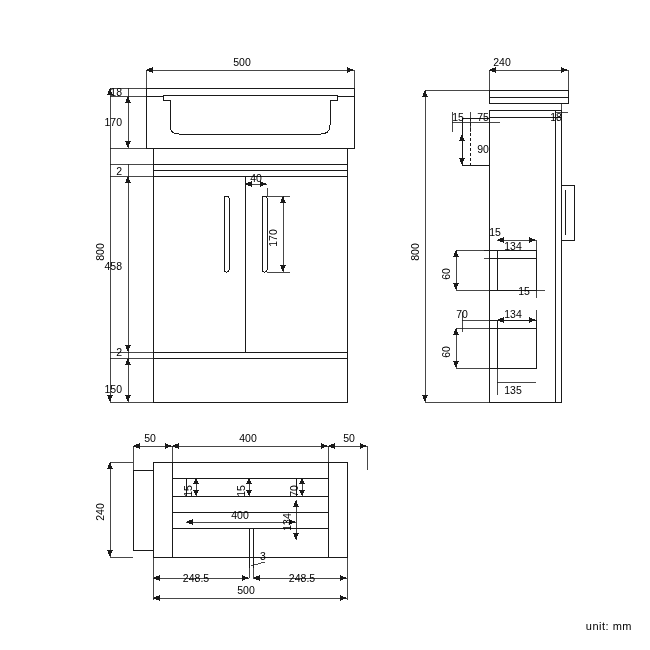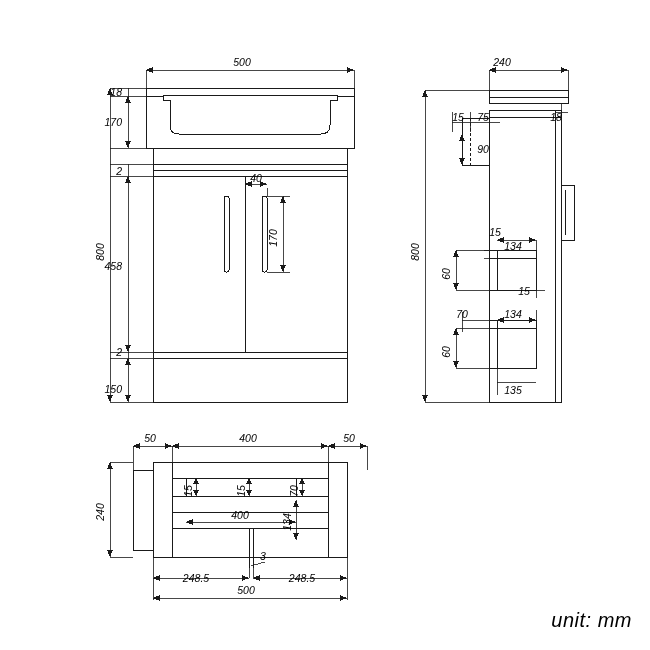--- a/index.html
+++ b/index.html
@@ -13,33 +13,32 @@
     position: relative;
     font-family: "Liberation Sans", sans-serif;
     color: #1a1a1a;
     overflow: hidden;
   }
   #sheet {
     position: absolute;
     left: 0; top: 0;
     width: 650px;
     height: 650px;
-    font-style: italic;
   }
   svg.drawing {
     position: absolute;
     left: 0; top: 0;
     width: 650px;
     height: 650px;
   }
   .unit-label {
     position: absolute;
     right: 18px;
     bottom: 18px;
-    font-size: 20px;
+    font-size: 11px;
     font-family: "Liberation Sans", sans-serif;
     color: #000;
     letter-spacing: 0.5px;
   }
   text {
     font-family: "Liberation Sans", sans-serif;
     fill: #000;
   }
 </style>
 </head>

